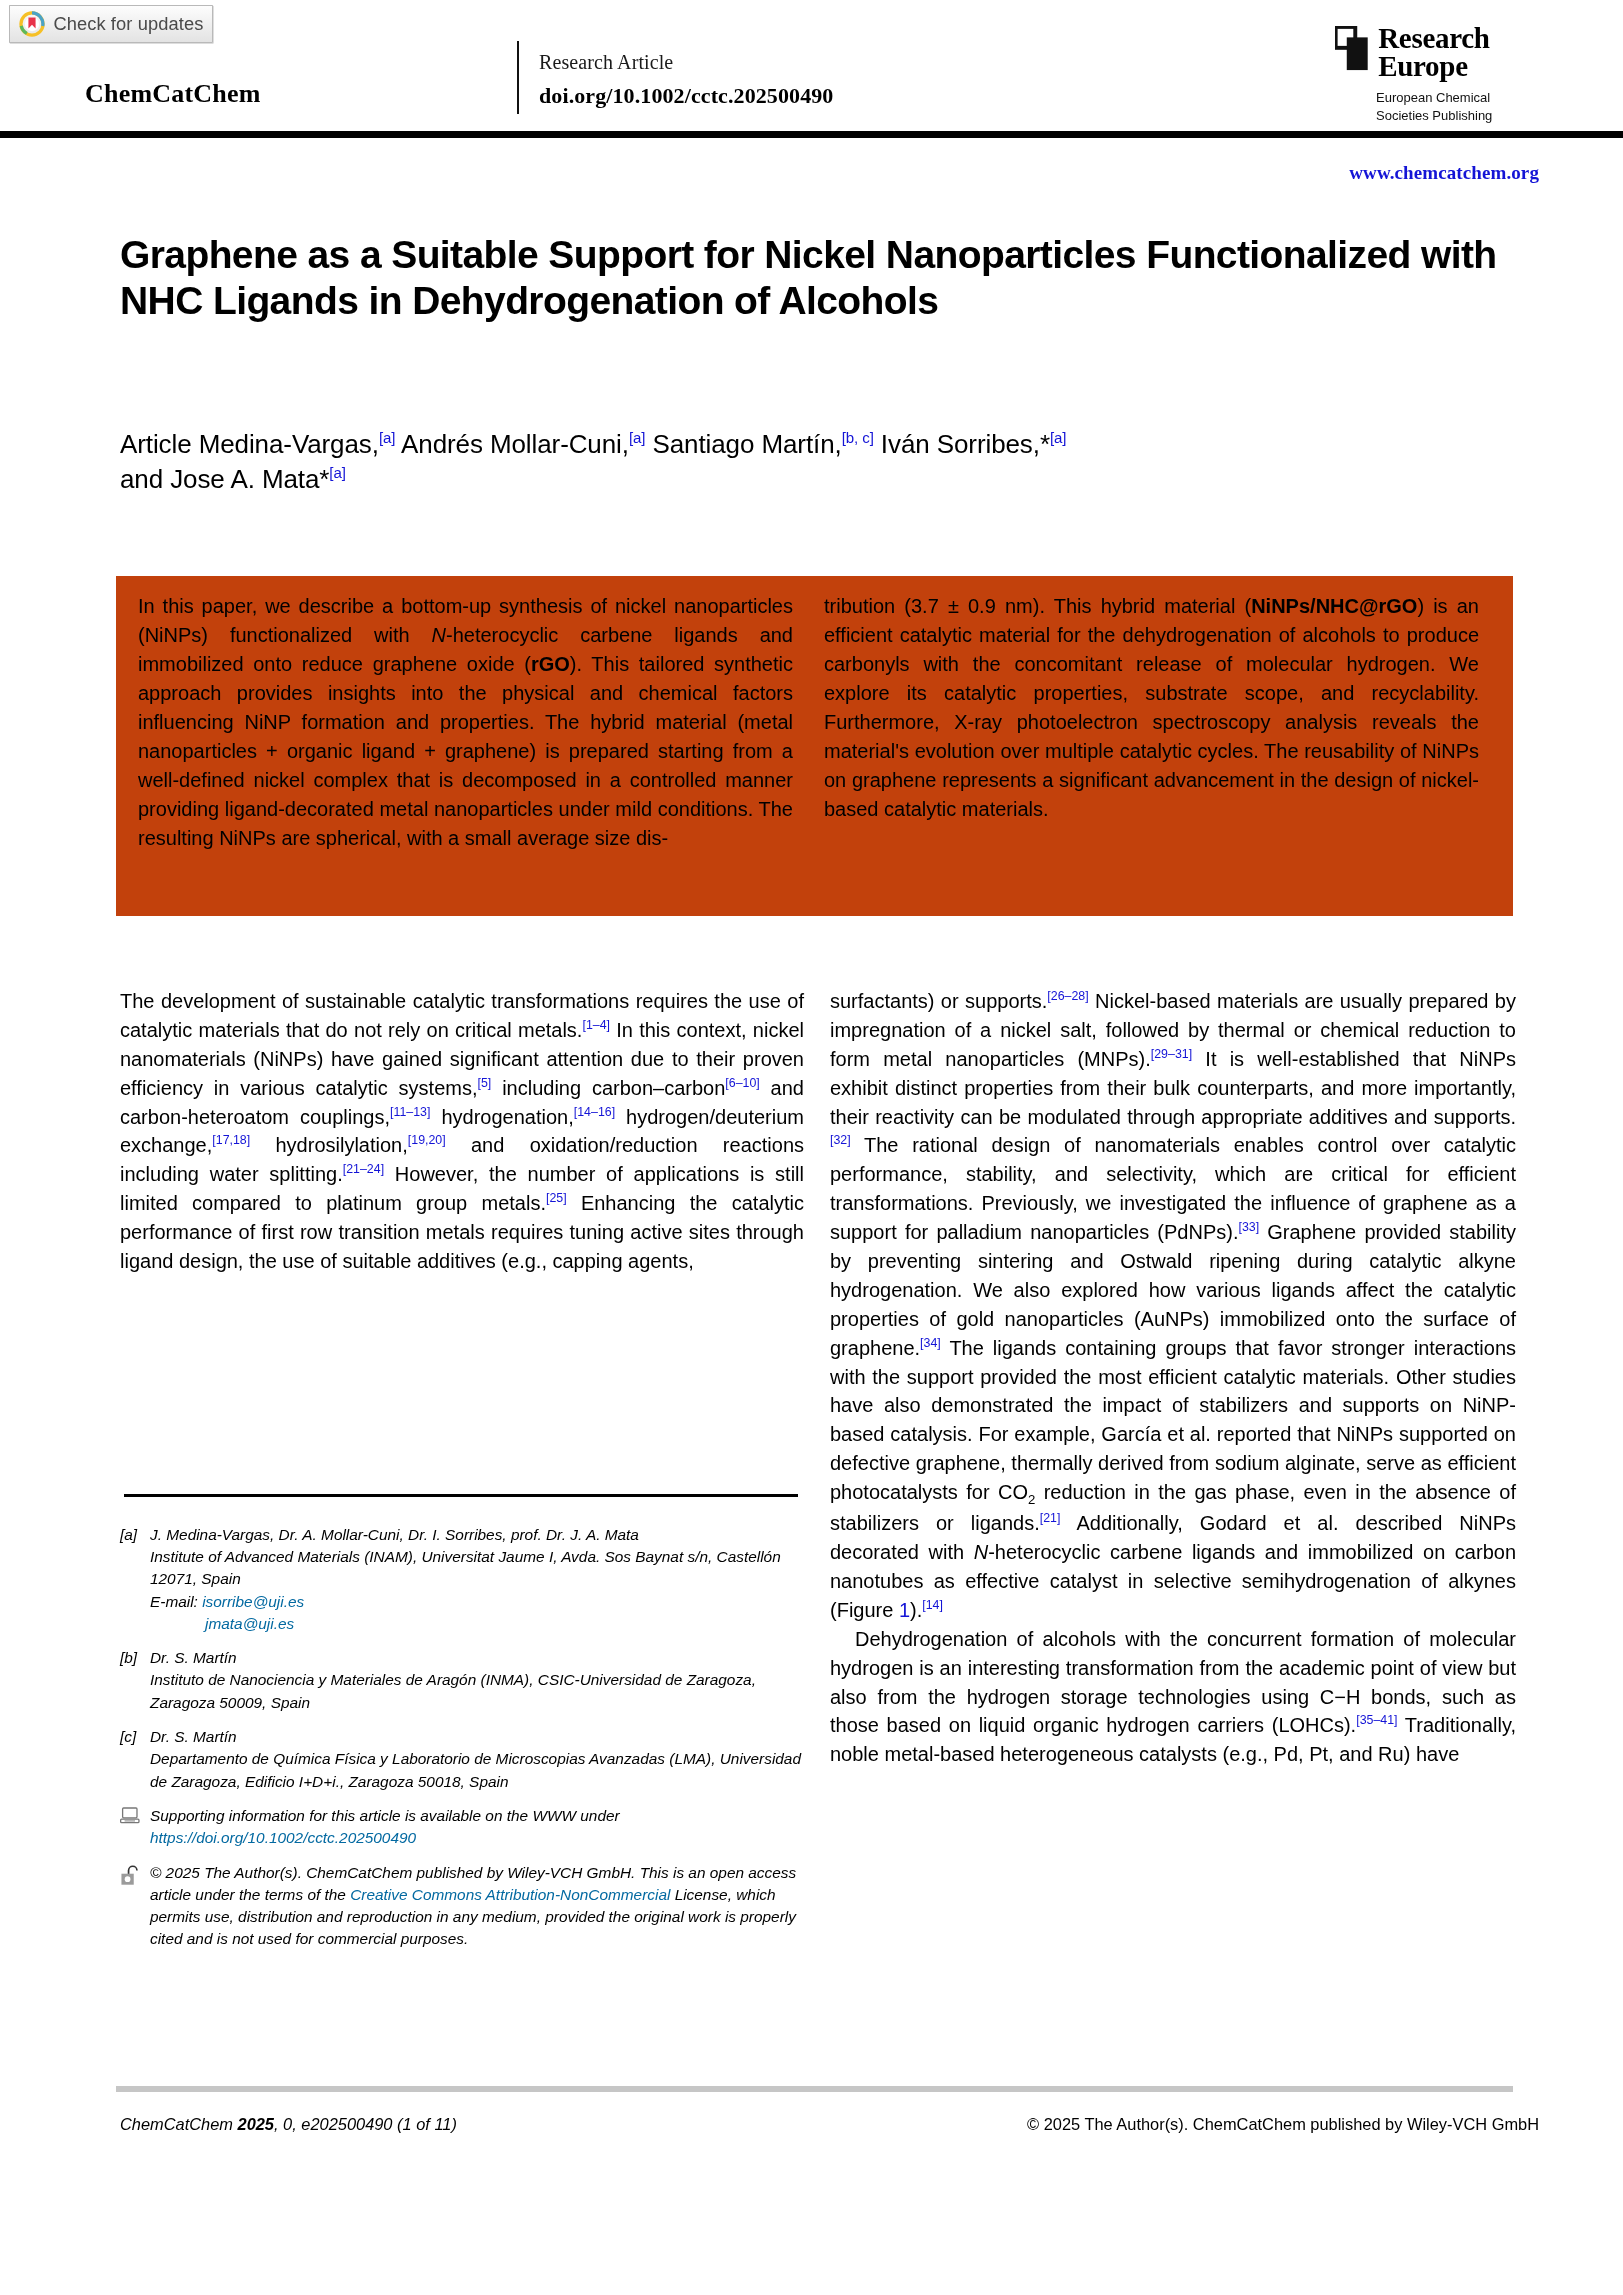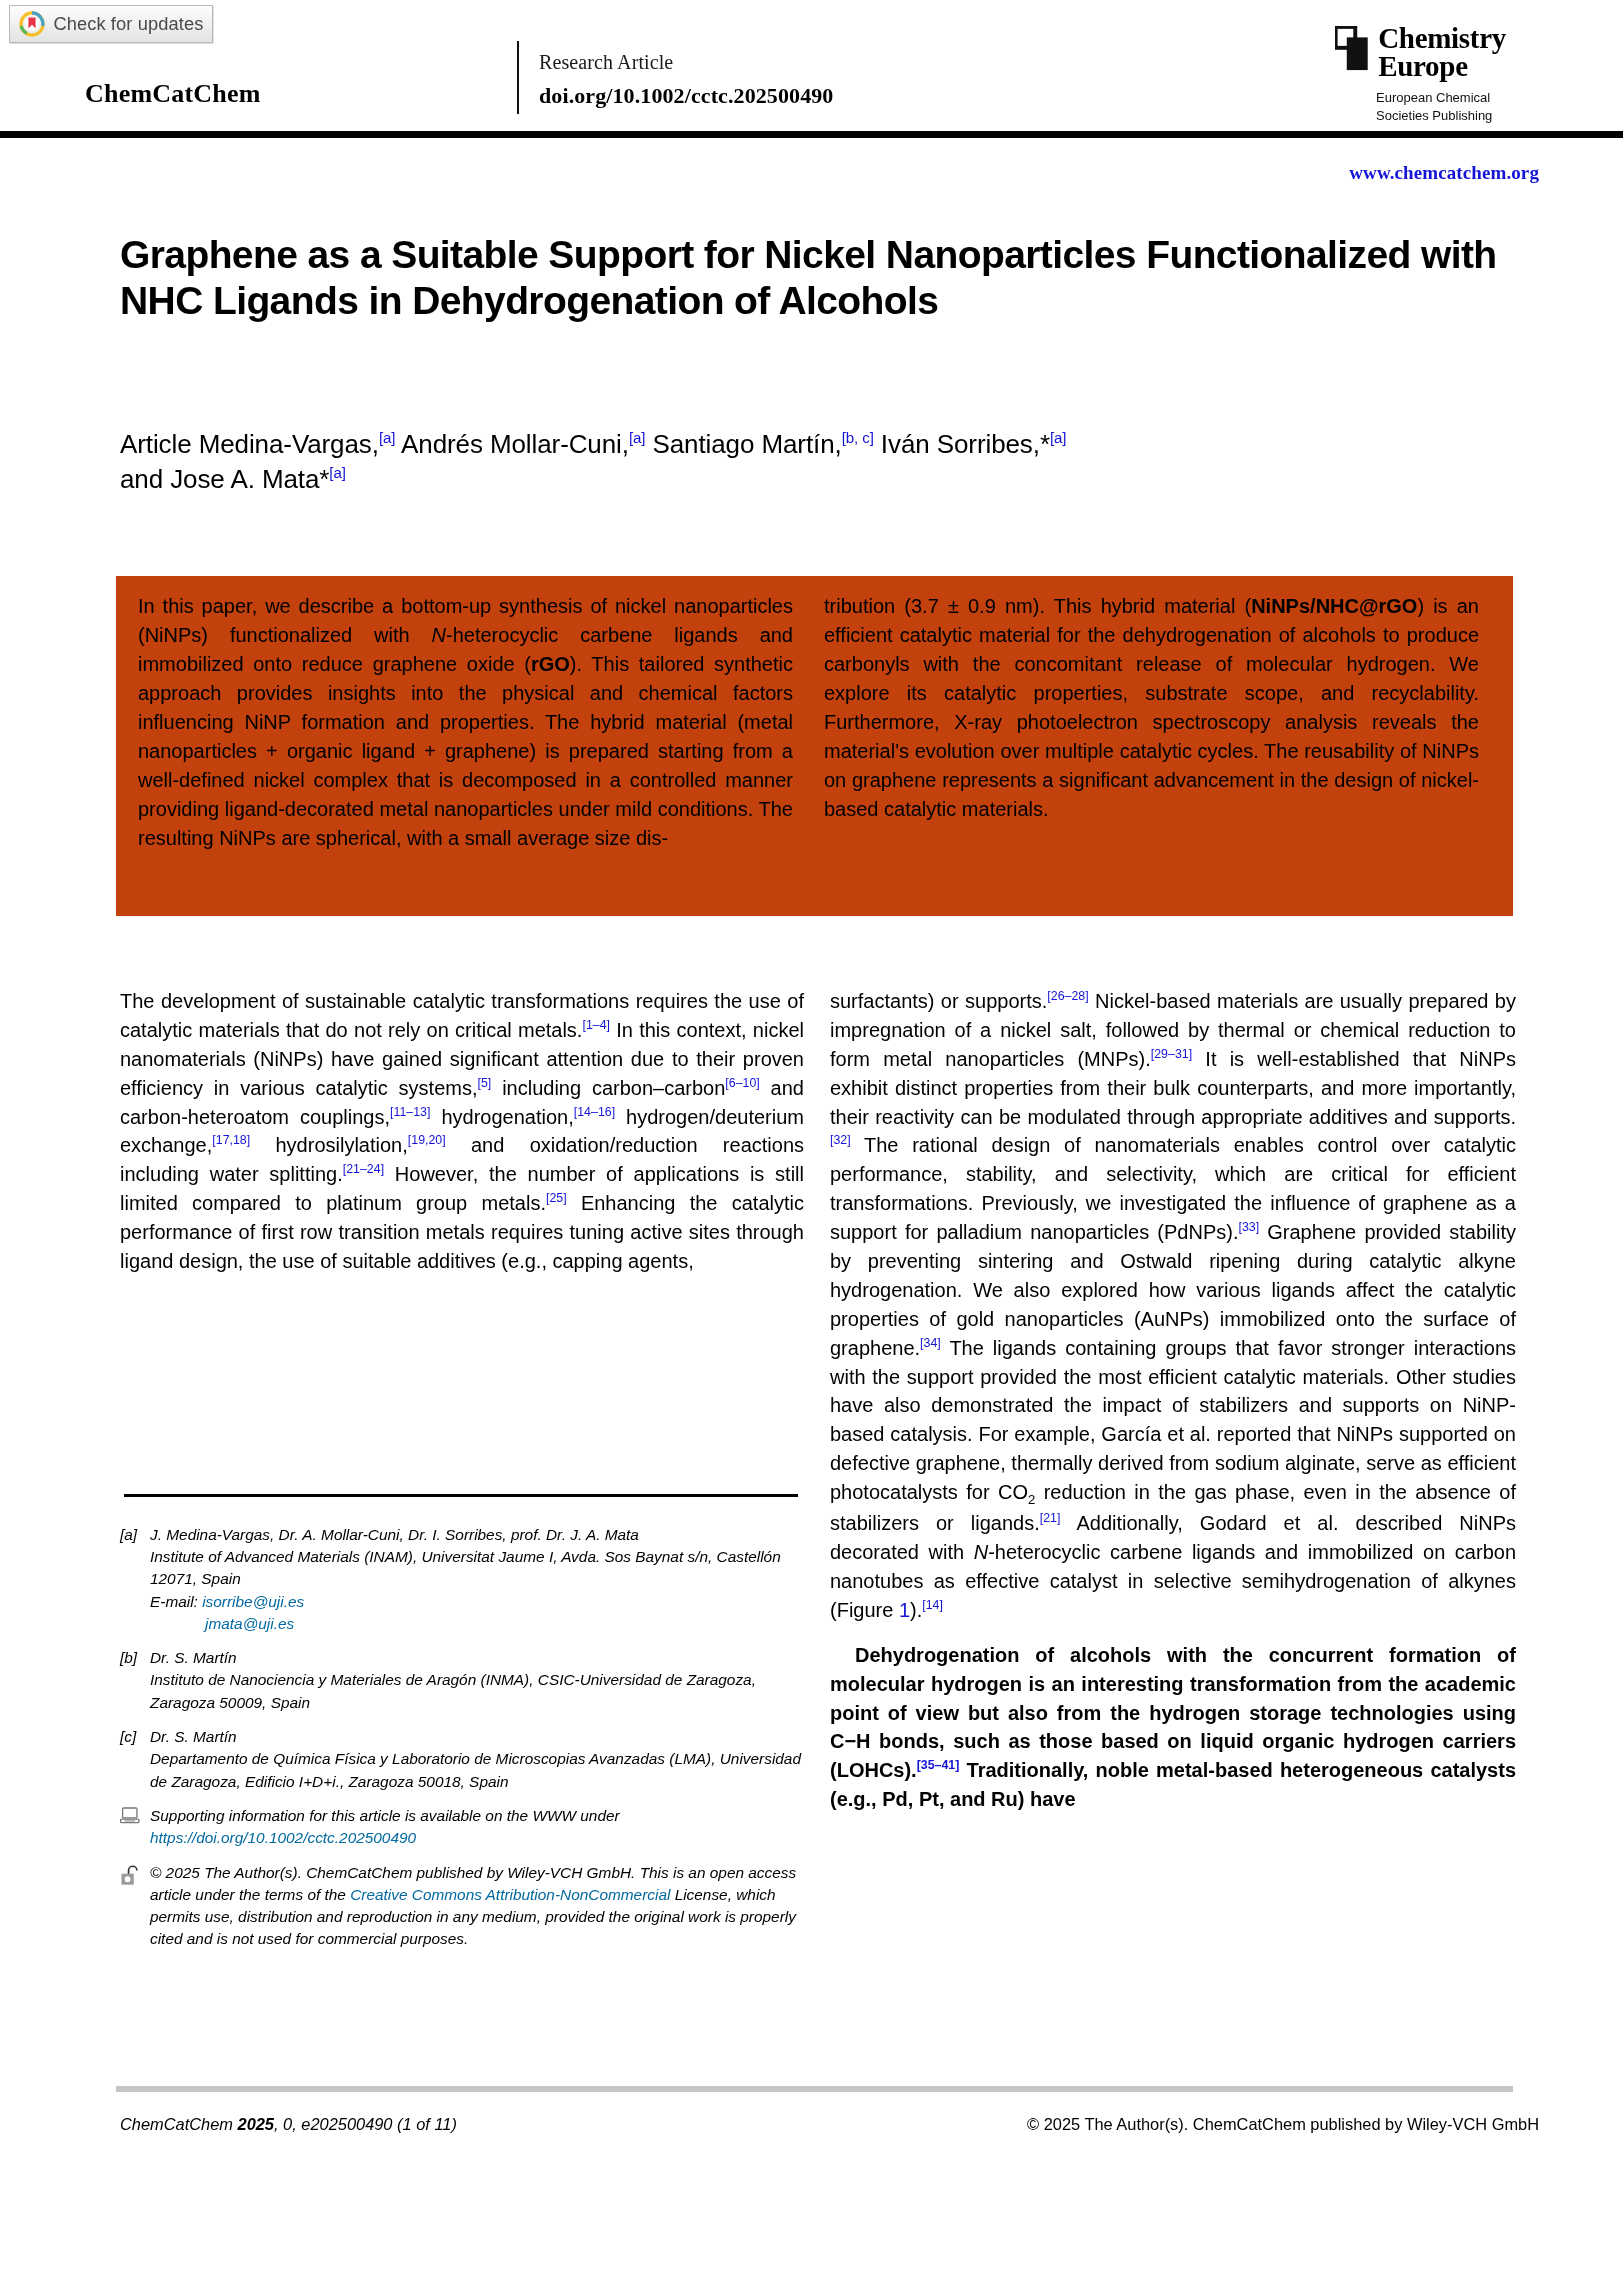--- a/index.html
+++ b/index.html
@@ -114,21 +114,21 @@
     position:absolute;left:830px;top:987px;width:686px;
   }
   h2.sec{
     font-size:24px;font-weight:bold;margin:0 0 22px 0;letter-spacing:-0.2px;
   }
   p.body{
     margin:0 0 0 0;
     font-size:20px;line-height:1.445;
     text-align:justify;
   }
-  p.body + p.body{margin-top:16px;text-indent:25px;font-weight:bold;}
+  p.body + p.body{margin-top:0;text-indent:25px;}
   .ref{color:#1414d6;font-size:.62em;vertical-align:super;}
   .lnk{color:#1414d6;}
   i.it{font-style:italic;}
   sub.sb{font-size:.66em;vertical-align:sub;}
 
   
   .fn-rule{
     position:absolute;left:124px;top:1494px;width:674px;height:3.3px;background:#000;
   }
   .footnotes{
@@ -183,21 +183,21 @@
 
   <div class="ce-logo">
     <div class="ce-top">
       <span class="ce-mark">
         <svg width="34" height="45" viewBox="0 0 52 68" xmlns="http://www.w3.org/2000/svg">
           <rect x="1" y="1" width="30" height="32" fill="none" stroke="#111" stroke-width="6"></rect>
           <rect x="18" y="17" width="32" height="50" fill="#111"></rect>
         </svg>
       </span>
       <span class="ce-words">
-        <div class="w1">Chemistry</div>
+        <div class="w1">Research</div>
         <div class="w2">Europe</div>
       </span>
     </div>
     <div class="ce-sub">
       <div>European Chemical</div>
       <div>Societies Publishing</div>
     </div>
   </div>
 
   <div class="rule-black"></div>

